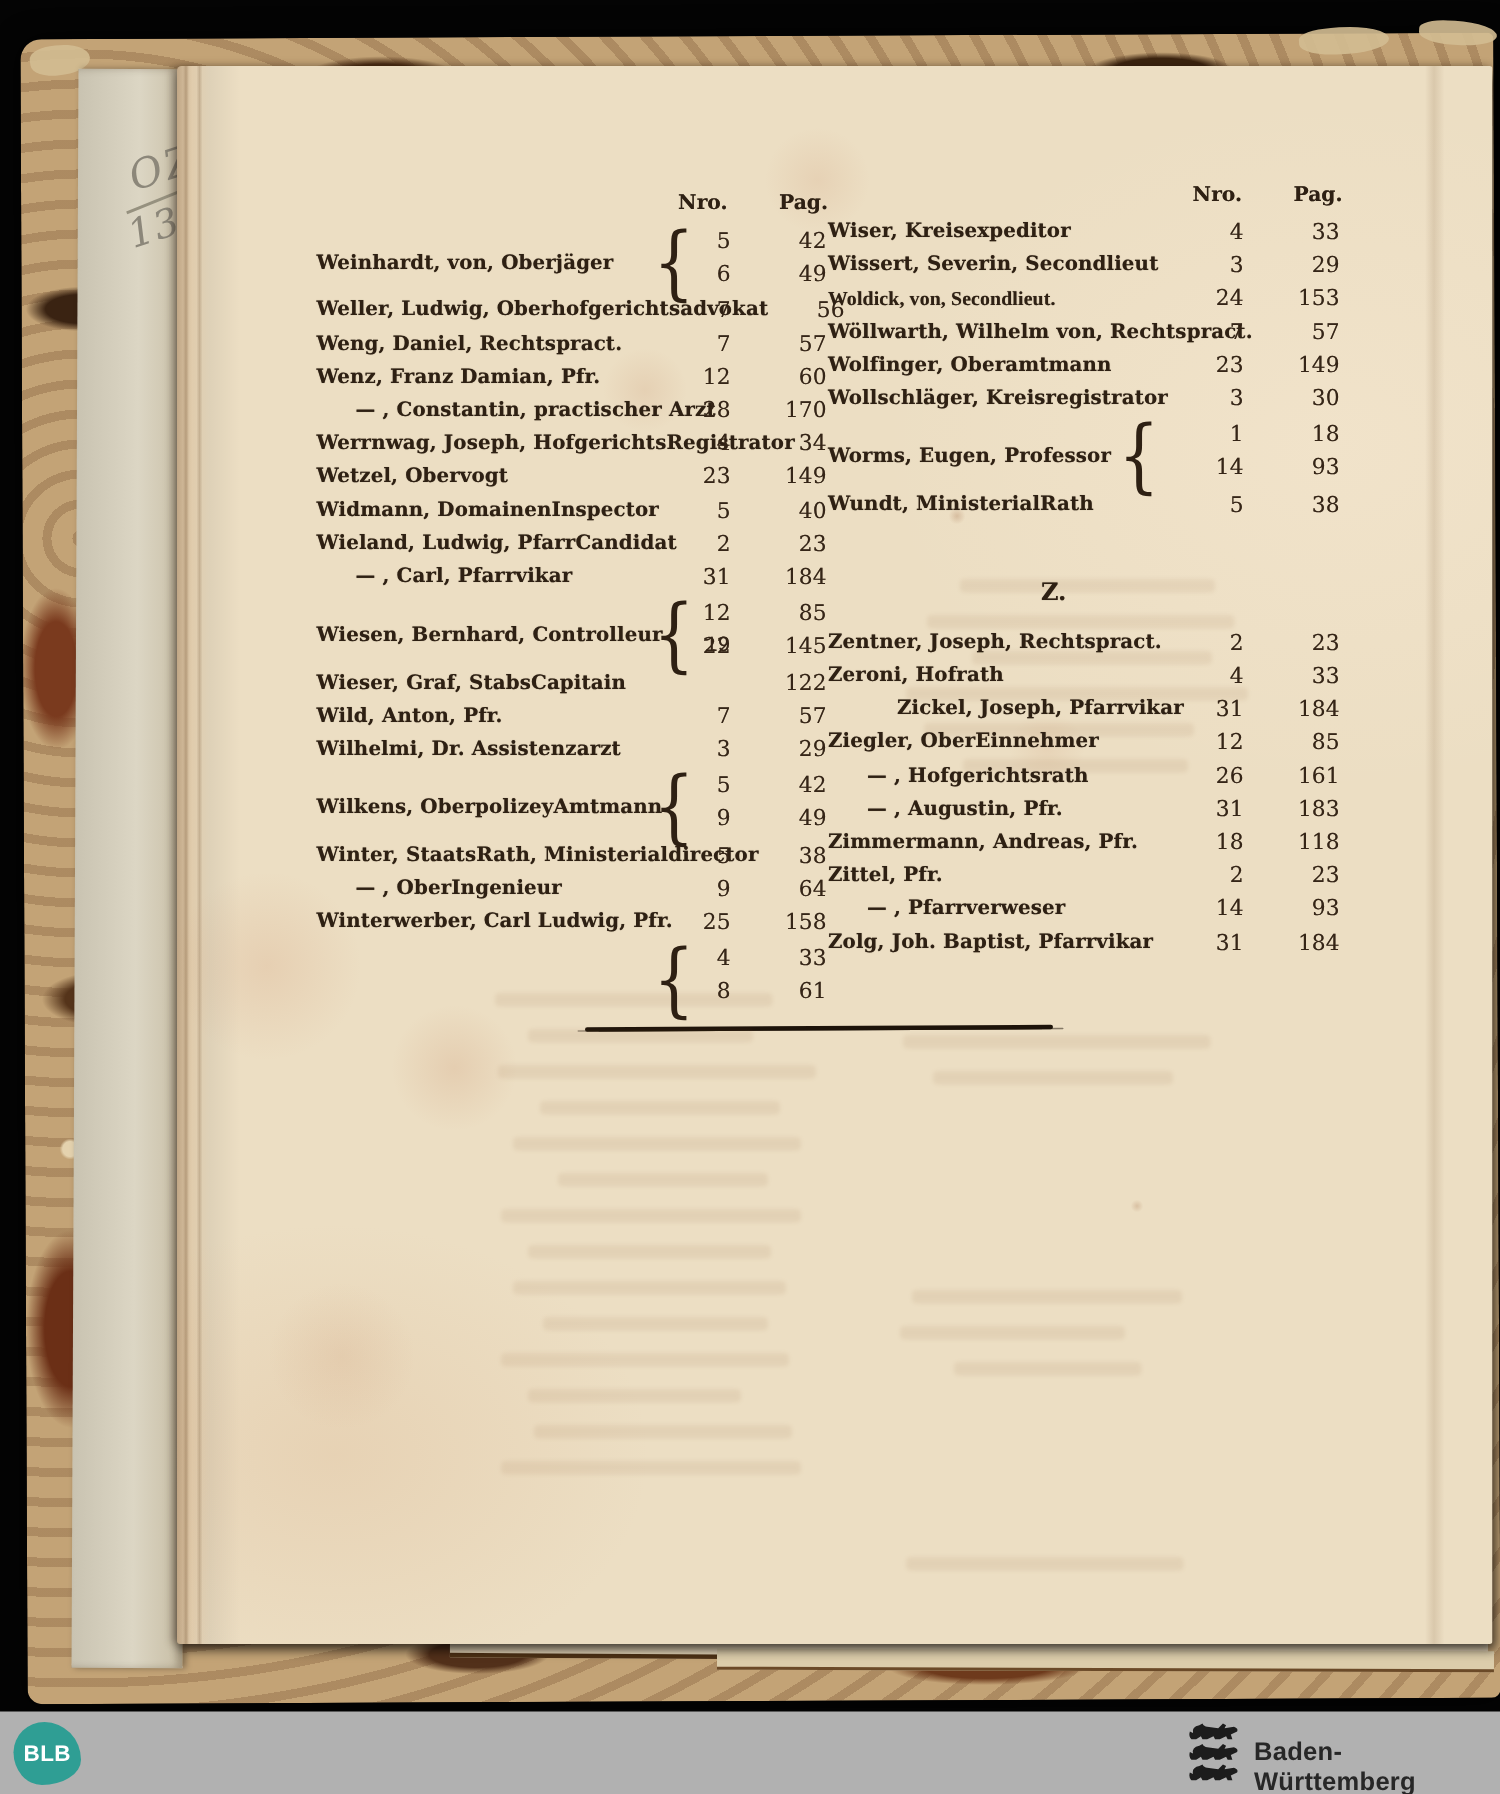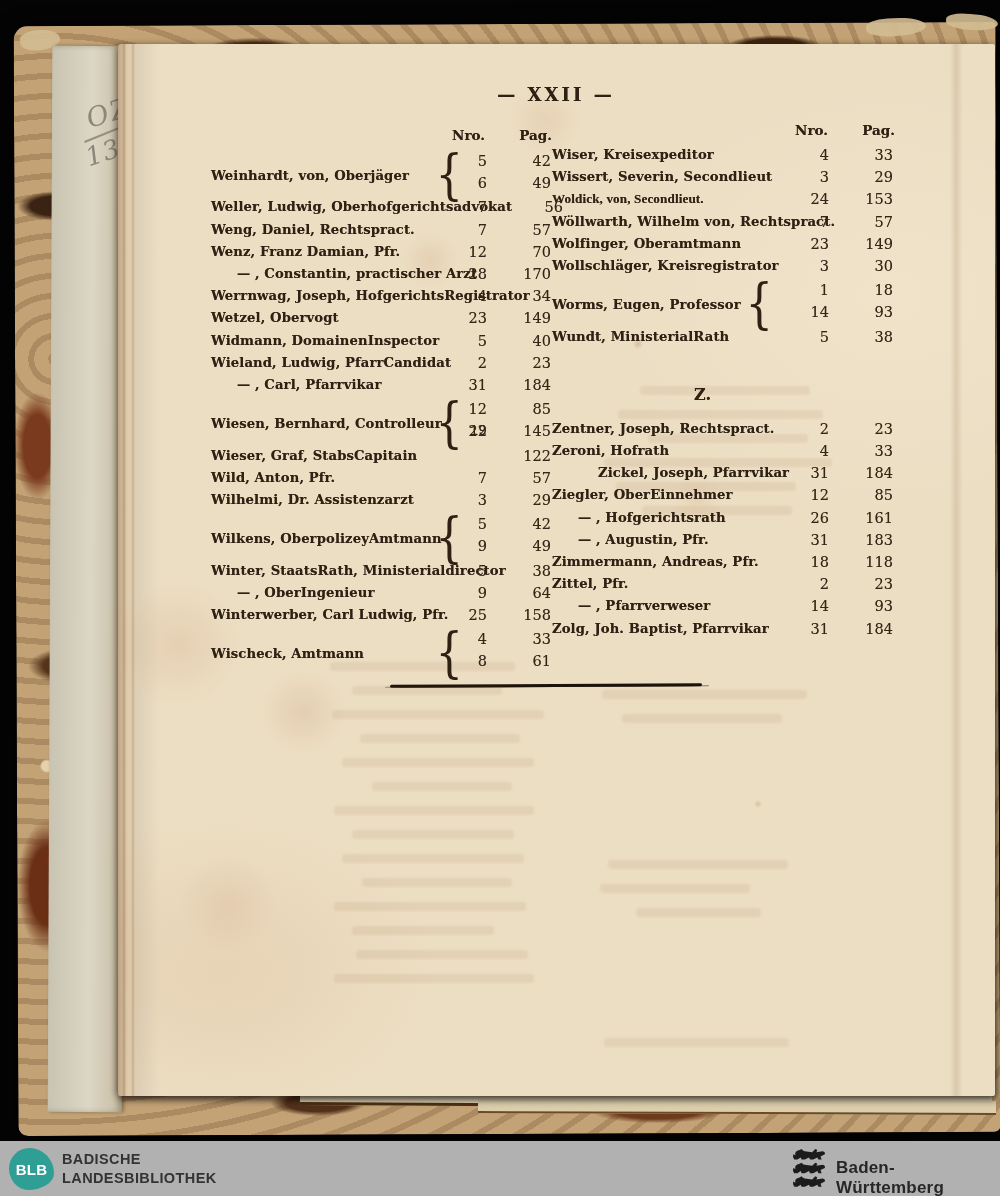--- a/index.html
+++ b/index.html
@@ -119,21 +119,20 @@
     <div class="bar"></div>
     <div class="l2">1332</div>
   </div>
 
   <div class="underpage1"></div>
   <div class="underpage2"></div>
 
   <div class="page"></div>
 
   <div class="content" id="content">
-    <div class="folio">—  XXII  —</div>
 
     <div class="colhdr" style="left:421px;top:127px;width:64px;">Nro.</div>
     <div class="colhdr" style="left:496px;top:127px;width:56px;">Pag.</div>
     <div class="colhdr" style="left:764px;top:122px;width:64px;">Nro.</div>
     <div class="colhdr" style="left:839px;top:122px;width:56px;">Pag.</div>
 
     <div class="rule"></div>
     <div id="ghosts">
         <div class="ghost" style="left: 640px; top: 386px; width: 170px;"></div>
         <div class="ghost" style="left: 618px; top: 410px; width: 205px;"></div>
@@ -169,21 +168,21 @@
       <div class="num" style="left: 447px; top: 175.2px;">6</div>
       <div class="num" style="left: 511px; top: 175.2px;">49</div>
       <div class="entry-name" style="left: 211px; top: 199.4px;">Weller, Ludwig, Oberhofgerichtsadvokat</div>
       <div class="num" style="left: 447px; top: 199.4px;">7</div>
       <div class="num" style="left: 511px; top: 199.4px; margin-left: 12px;">56</div>
       <div class="entry-name" style="left: 211px; top: 221.6px;">Weng, Daniel, Rechtspract.</div>
       <div class="num" style="left: 447px; top: 221.6px;">7</div>
       <div class="num" style="left: 511px; top: 221.6px;">57</div>
       <div class="entry-name" style="left: 211px; top: 243.8px;">Wenz, Franz Damian, Pfr.</div>
       <div class="num" style="left: 447px; top: 243.8px;">12</div>
-      <div class="num" style="left: 511px; top: 243.8px;">70</div>
+      <div class="num" style="left: 511px; top: 243.8px;">60</div>
       <div class="entry-name" style="left: 237px; top: 266px;">— , Constantin, practischer Arzt</div>
       <div class="num" style="left: 447px; top: 266px;">28</div>
       <div class="num" style="left: 511px; top: 266px;">170</div>
       <div class="entry-name" style="left: 211px; top: 288.2px;">Werrnwag, Joseph, HofgerichtsRegistrator</div>
       <div class="num" style="left: 447px; top: 288.2px;">4</div>
       <div class="num" style="left: 511px; top: 288.2px;">34</div>
       <div class="entry-name" style="left: 211px; top: 310.4px;">Wetzel, Obervogt</div>
       <div class="num" style="left: 447px; top: 310.4px;">23</div>
       <div class="num" style="left: 511px; top: 310.4px;">149</div>
       <div class="entry-name" style="left: 211px; top: 332.6px;">Widmann, DomainenInspector</div>
@@ -218,21 +217,20 @@
       <div class="num" style="left: 511px; top: 538.4px;">49</div>
       <div class="entry-name" style="left: 211px; top: 562.6px;">Winter, StaatsRath, Ministerialdirector</div>
       <div class="num" style="left: 447px; top: 562.6px;">5</div>
       <div class="num" style="left: 511px; top: 562.6px;">38</div>
       <div class="entry-name" style="left: 237px; top: 584.8px;">— , OberIngenieur</div>
       <div class="num" style="left: 447px; top: 584.8px;">9</div>
       <div class="num" style="left: 511px; top: 584.8px;">64</div>
       <div class="entry-name" style="left: 211px; top: 607px;">Winterwerber, Carl Ludwig, Pfr.</div>
       <div class="num" style="left: 447px; top: 607px;">25</div>
       <div class="num" style="left: 511px; top: 607px;">158</div>
-      <div class="entry-name grp" style="left: 211px; top: 631.2px; height: 44.4px;">Wischeck, Amtmann</div>
       <div class="brace" style="left: 432px; top: 626.2px;">{</div>
       <div class="num" style="left: 447px; top: 631.2px;">4</div>
       <div class="num" style="left: 511px; top: 631.2px;">33</div>
       <div class="num" style="left: 447px; top: 653.4px;">8</div>
       <div class="num" style="left: 511px; top: 653.4px;">61</div>
       <div class="entry-name" style="left: 552px; top: 147px;">Wiser, Kreisexpeditor</div>
       <div class="num" style="left: 789px; top: 147px;">4</div>
       <div class="num" style="left: 853px; top: 147px;">33</div>
       <div class="entry-name" style="left: 552px; top: 169.2px;">Wissert, Severin, Secondlieut</div>
       <div class="num" style="left: 789px; top: 169.2px;">3</div>
@@ -288,24 +286,20 @@
       <div class="num" style="left: 853px; top: 598.4px;">93</div>
       <div class="entry-name" style="left: 552px; top: 620.6px;">Zolg, Joh. Baptist, Pfarrvikar</div>
       <div class="num" style="left: 789px; top: 620.6px;">31</div>
       <div class="num" style="left: 853px; top: 620.6px;">184</div>
     </div>
 
   <div class="footer">
     <div class="blb-logo">
       <span>BLB</span>
     </div>
-    <div class="lib-name">
-      <div>BADISCHE</div>
-      <div>LANDESBIBLIOTHEK</div>
-    </div>
     <div class="arms">
       <svg width="42" height="42" viewBox="0 0 34 40">
         <defs>
           <path id="lionp" d="M3 11 Q1 9 2 6 L4 7 Q3 3 8 2 L10 1 Q11 3 13 3 L20 4 L23 1 L25 2 L24 4 L30 3 Q33 4 32 6 L28 8 L29 11 L26 11 L25 9 L21 11 L18 11 L17 9 L13 11 L10 11 L9 9 L6 11 Z"></path>
         </defs>
         <g fill="#1c1c1c">
           <use href="#lionp" y="0"></use>
           <use href="#lionp" y="13"></use>
           <use href="#lionp" y="26"></use>
         </g>

